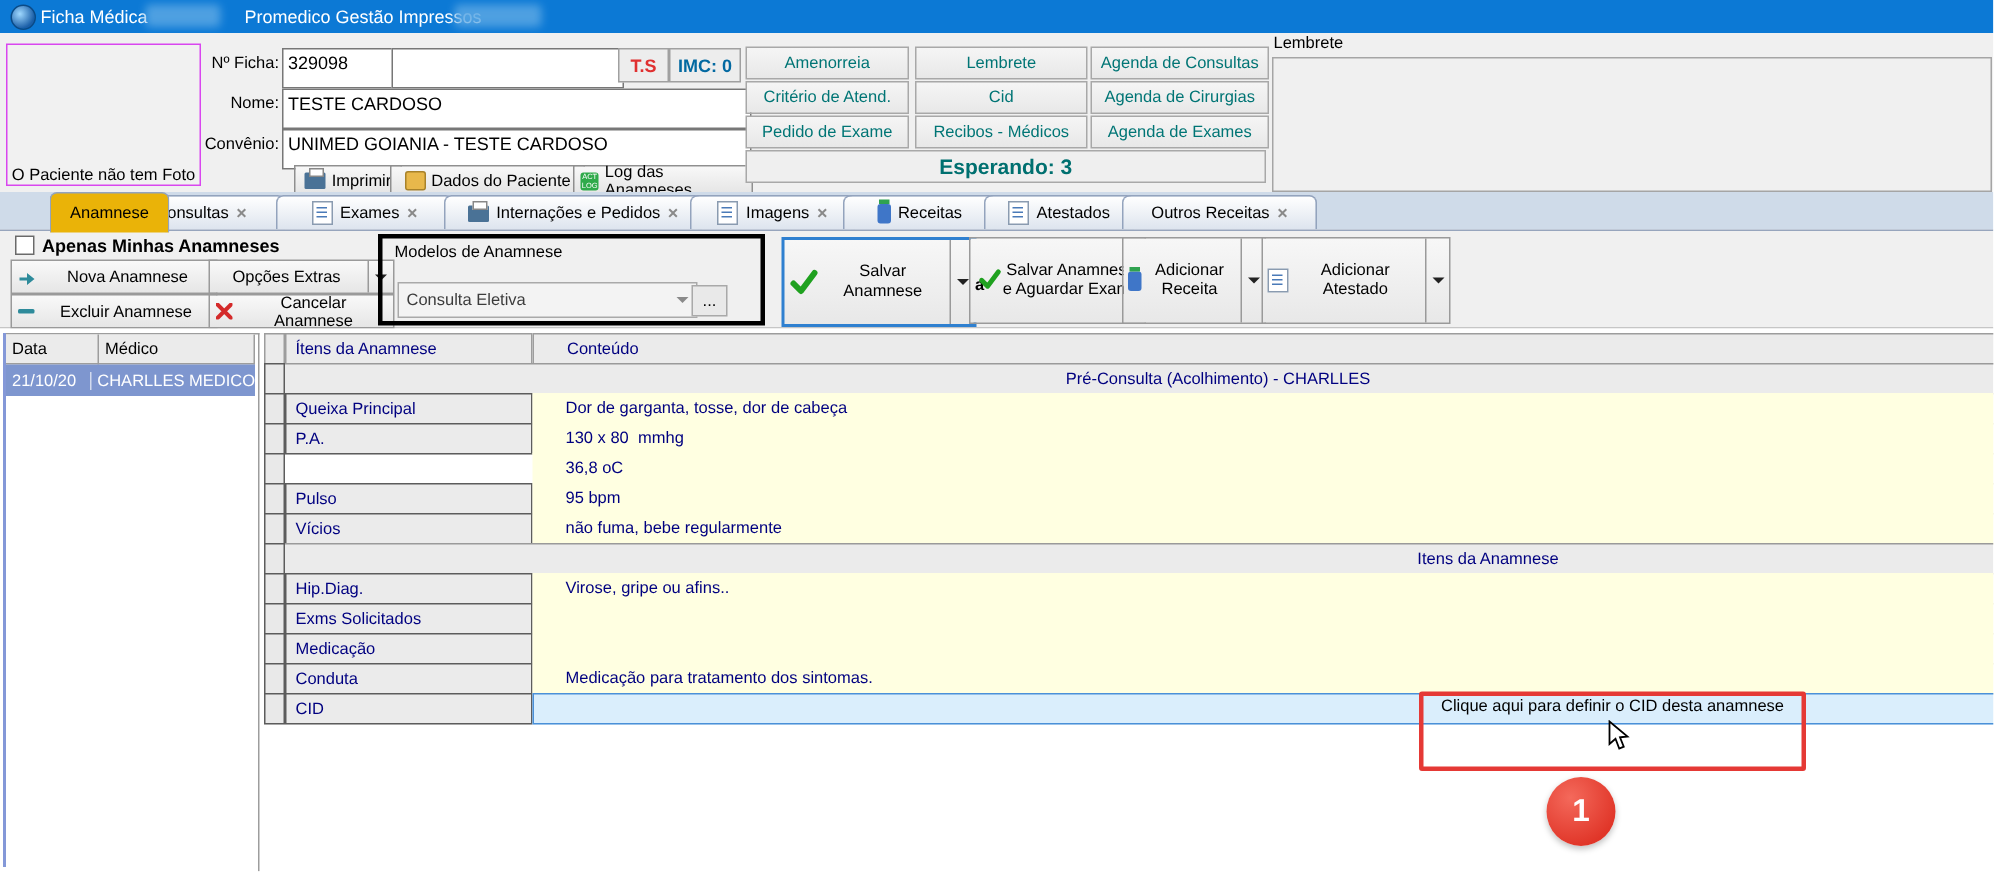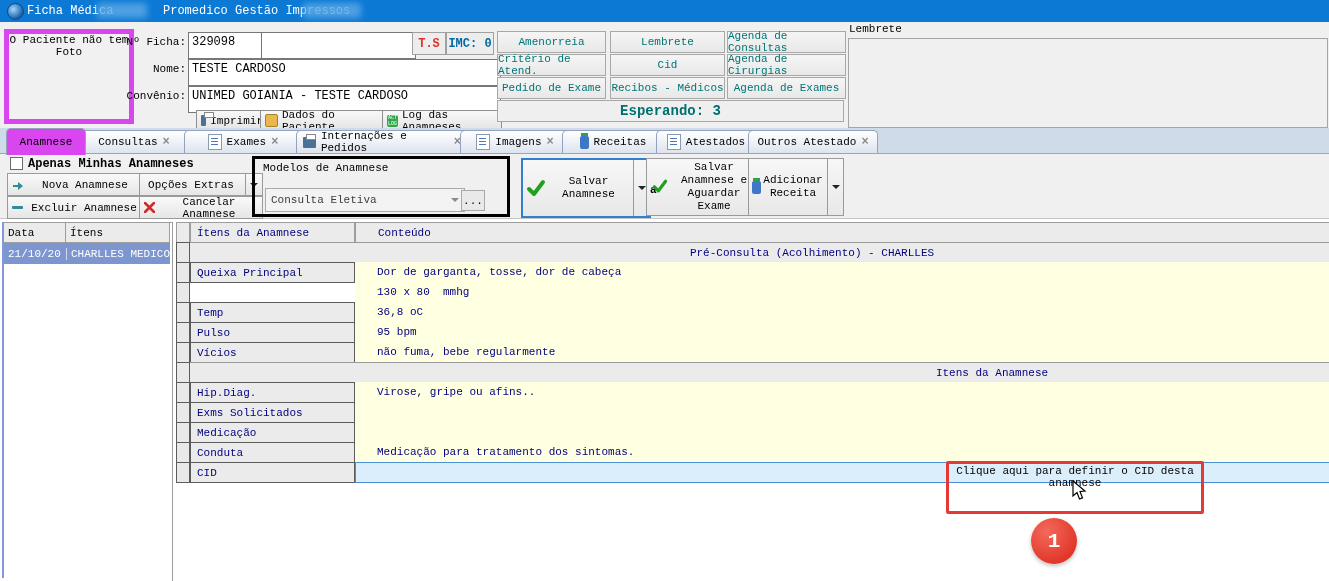--- a/index.html
+++ b/index.html
@@ -1,48 +1,48 @@
 <!DOCTYPE html>
 <html><head>
 <meta charset="utf-8">
 <style>
   html,body{margin:0;padding:0;}
   #root{position:relative;width:1329px;height:581px;background:#fff;overflow:hidden;
-        font-family:Liberation Mono, monospace;font-size:11px;color:#000;}
+        font-family:Liberation Sans, sans-serif;font-size:11px;color:#000;}
   .abs{position:absolute;box-sizing:border-box;}
   
   #titlebar{left:0;top:0;width:1329px;height:22px;background:#0c79d5;color:#fff;font-size:12px;}
   #titlebar .ttl{position:absolute;top:4px;white-space:nowrap;}
   .app-ico{position:absolute;left:7px;top:3px;width:15px;height:15px;border-radius:50%;
            background:radial-gradient(circle at 35% 35%,#9fd8ff,#1b5fa8 70%);border:1px solid #0a4a86;}
   .blur-patch{position:absolute;top:3px;height:15px;background:#5aa7e4;filter:blur(3px);opacity:.85;border-radius:3px;}
   
   #toppanel{left:0;top:22px;width:1329px;height:106px;background:#f0f0f0;}
-  .photo-box{left:4px;top:7px;width:130px;height:95px;border:5px solid #d946ef;background:#f1f1f1;
-             display:flex;align-items:flex-start;justify-content:center;text-align:center;}
+  .photo-box{left:4px;top:7px;width:130px;height:95px;border:1px solid #d946ef;background:#f1f1f1;
+             display:flex;align-items:flex-end;justify-content:center;text-align:center;}
   .fld-lbl{position:absolute;left:118px;width:68px;text-align:right;font-size:11px;}
   .inp{position:absolute;background:#fff;border:1px solid #777;font-size:12px;padding:2px 3px;line-height:15px;white-space:nowrap;overflow:hidden;}
   .badge{position:absolute;top:10px;height:21px;border:1px solid #a0a0a0;background:#ededed;
          display:flex;align-items:center;justify-content:center;font-weight:bold;font-size:12px;}
   .mini-btn{position:absolute;top:88px;height:19px;background:linear-gradient(#f8f8f8,#e4e4e4);
             border:1px solid #8f8f8f;display:flex;align-items:center;justify-content:center;gap:4px;font-size:11px;padding:0 4px;}
   .qb{position:absolute;height:20px;background:linear-gradient(#f5f5f5,#e8e8e8);border:1px solid #a8a8a8;
       color:#007575;display:flex;align-items:center;justify-content:center;font-size:11px;}
   .qc0{left:497px;width:107px}.qc1{left:610px;width:113px}.qc2{left:727px;width:117px}
   .qr0{top:9px}.qr1{top:32px}.qr2{top:55px}
   .esperando{left:497px;top:78px;width:347px;height:22px;border:1px solid #a8a8a8;background:#efefef;
              color:#007070;font-weight:bold;font-size:14px;display:flex;align-items:center;justify-content:center;}
   .lembrete-lbl{left:849px;top:1px;}
   .lembrete-box{left:848px;top:16px;width:480px;height:90px;border:1px solid #a5a5a5;background:#f0f0f0;}
   
   #tabstrip{left:0;top:128px;width:1329px;height:25px;background:#cfdbe9;}
   .tab{position:absolute;top:2px;height:22px;border:1px solid #93a3bd;border-bottom:none;
        border-radius:5px 5px 0 0;background:linear-gradient(#ffffff,#dde4ee);
        display:flex;align-items:center;justify-content:center;gap:5px;padding:0 6px;}
-  .tab.active{top:0;height:26px;background:#d946ef;z-index:4;}
+  .tab.active{top:0;height:26px;background:#eab308;z-index:4;margin-left:27px;}
   .tab .x{color:#8a8a8a;font-weight:bold;font-size:12px;line-height:10px;}
   .t0{left:6px;width:66px}.t1{left:78px;width:98px}.t2{left:184px;width:104px}
   .t3{left:296px;width:158px}.t4{left:460px;width:96px}.t5{left:562px;width:88px}
   .t6{left:656px;width:86px}.t7{left:748px;width:116px}
   .ico-doc{width:12px;height:14px;background:#fff;border:1px solid #8a9bb0;
            box-shadow:inset 0 -2px 0 #fff;position:relative;}
   .ico-doc:before{content:"";position:absolute;left:2px;top:3px;width:7px;height:1px;background:#4a7ab8;box-shadow:0 3px 0 #4a7ab8,0 6px 0 #4a7ab8;}
   .ico-printer{width:14px;height:11px;background:#4a7296;border-radius:1px;position:relative;}
   .ico-printer:before{content:"";position:absolute;left:3px;top:-3px;width:8px;height:4px;background:#fff;border:1px solid #888;}
   .ico-bottle{width:9px;height:13px;background:#3f76c8;border-radius:2px;position:relative;}
@@ -181,21 +181,21 @@
       </div>
     <div class="tab t5">
         <span class="ico-bottle"></span>
         <span>Receitas</span>
       </div>
     <div class="tab t6">
         <span class="ico-doc"></span>
         <span>Atestados</span>
       </div>
     <div class="tab t7">
-        <span>Outros Atestado</span>
+        <span>Outros Receitas</span>
         <span class="x">×</span>
       </div>
   </div>
 
   <div class="abs" id="toolbar">
     <div class="abs chk"></div>
     <div class="abs chk-lbl">Apenas Minhas Anamneses</div>
 
     <div class="tb-btn" style="left:7px;top:19px;width:128px">
       <svg width="13" height="13" viewBox="0 0 13 13">
@@ -247,28 +247,35 @@
       </span>
       <span class="lbl">Salvar Anamnese e Aguardar Exame</span>
     </div>
     <div class="big-btn" style="left:748px;width:88px">
       <span class="ico-bottle"></span>
       <span class="lbl" style="width:48px">Adicionar Receita</span>
       <span class="seg">
           <span class="arrow-dn"></span>
         </span>
     </div>
+    <div class="big-btn" style="left:841px;width:118px">
+      <span class="ico-doc"></span>
+      <span class="lbl" style="width:58px">Adicionar Atestado</span>
+      <span class="seg">
+          <span class="arrow-dn"></span>
+        </span>
+    </div>
   </div>
 
   <div class="abs" id="content">
     <div class="abs left-edge"></div>
 
     <div class="abs lgrid">
       <div class="lg-h" style="left:0;width:62px">Data</div>
-      <div class="lg-h" style="left:62px;width:104px">Ítens</div>
+      <div class="lg-h" style="left:62px;width:104px">Médico</div>
       <div class="lg-row">
         <span class="lg-c1">21/10/20</span>
         <span class="lg-c2">CHARLLES MEDICO</span>
       </div>
     </div>
 
     <div class="abs rgrid">
       <div class="g-row g-head" style="top:0">
         <div class="g-ind" style="background:#ebebeb;border-color:#9d9d9d"></div>
         <div class="g-lab">Ítens da Anamnese</div>
@@ -282,25 +289,25 @@
           </div>
       </div>
 
       <div class="g-row" style="top:40px">
         <div class="g-ind"></div>
         <div class="g-lab">Queixa Principal</div>
         <div class="g-val">Dor de garganta, tosse, dor de cabeça</div>
       </div>
       <div class="g-row" style="top:60px">
         <div class="g-ind"></div>
+        <div class="g-lab">P.A.</div>
         <div class="g-val">130 x 80  mmhg</div>
       </div>
       <div class="g-row" style="top:80px">
         <div class="g-ind"></div>
-        <div class="g-lab">Temp</div>
         <div class="g-val">36,8 oC</div>
       </div>
       <div class="g-row" style="top:100px">
         <div class="g-ind"></div>
         <div class="g-lab">Pulso</div>
         <div class="g-val">95 bpm</div>
       </div>
       <div class="g-row" style="top:120px">
         <div class="g-ind"></div>
         <div class="g-lab">Vícios</div>

